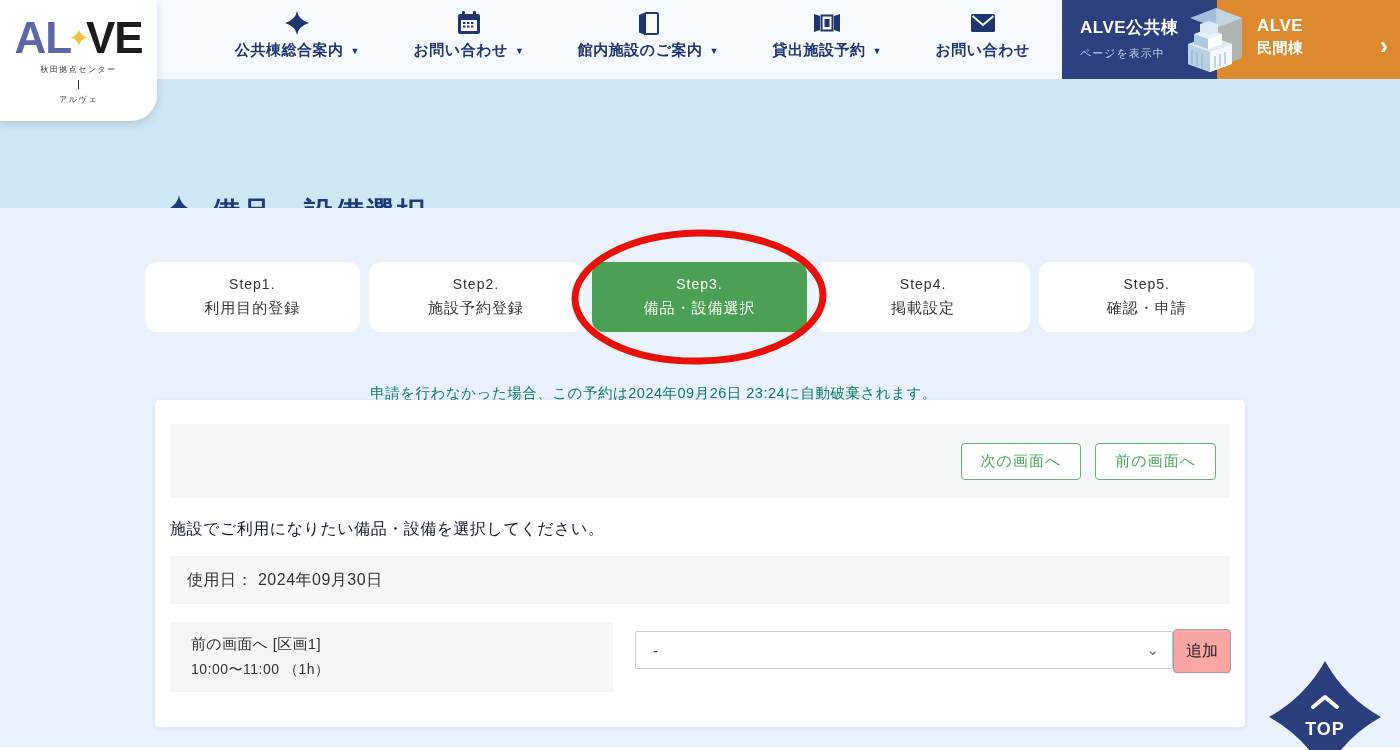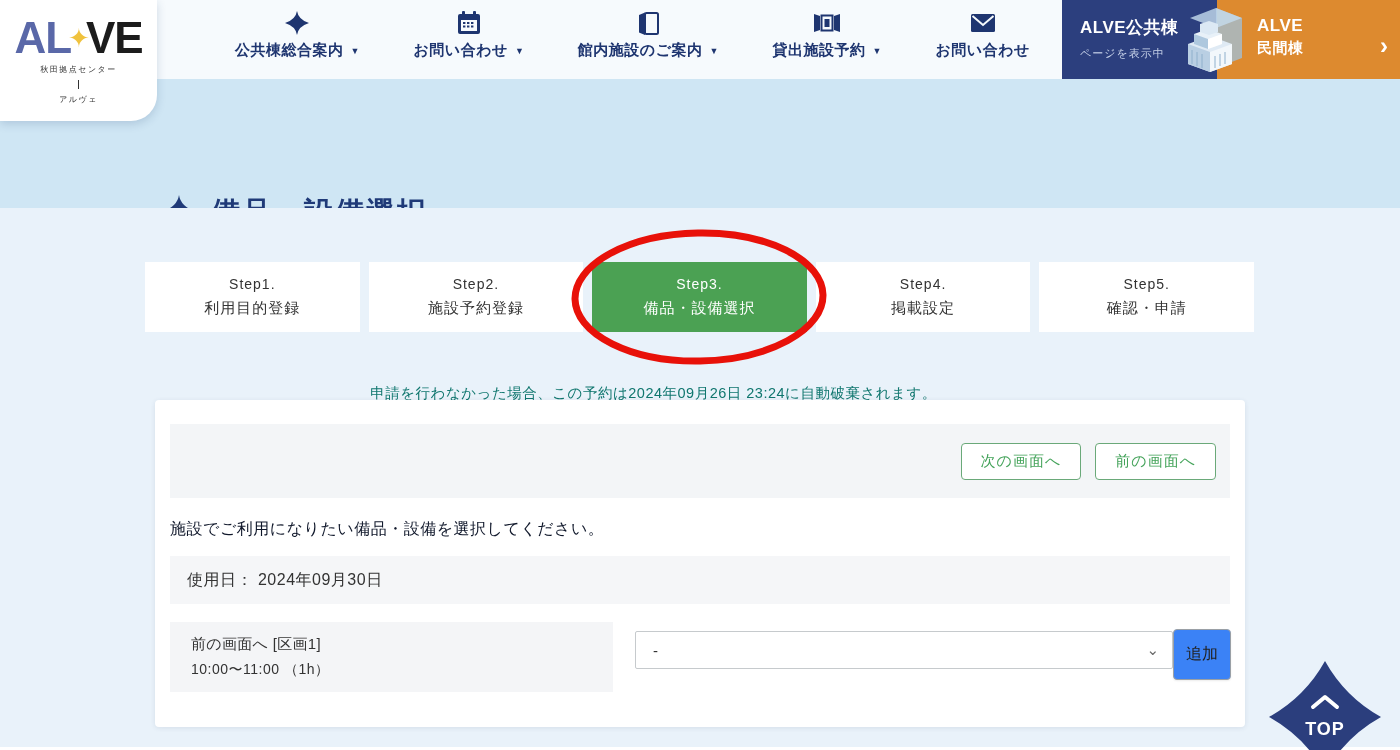--- a/index.html
+++ b/index.html
@@ -41,21 +41,21 @@
   
   .title-band { position:absolute; top:79px; left:0; width:1400px; height:129px; background:#cfe6f4; }
   .title-row { position:absolute; left:163px; top:114px; display:flex; align-items:center; gap:16px; }
   .page-title { font-size:29px; font-weight:bold; color:#1f3a78; letter-spacing:2px; }
 
   
   .content { position:absolute; top:208px; left:0; width:1400px; height:539px; background:#e9f2fa; }
 
   
   .steps { position:absolute; left:145px; top:54px; width:1109px; display:flex; gap:9px; }
-  .step-card { flex:1; height:70px; background:#fff; border-radius:0; display:flex; flex-direction:column;
+  .step-card { flex:1; height:70px; background:#fff; border-radius:12px; display:flex; flex-direction:column;
                align-items:center; justify-content:center; gap:7px; }
   .step-card .s1 { font-size:14px; color:#333; letter-spacing:1px; }
   .step-card .s2 { font-size:15px; color:#333; letter-spacing:1px; }
   .step-card.active { background:#4ba153; }
   .step-card.active .s1, .step-card.active .s2 { color:#fff; }
   .red-circle { position:absolute; left:568px; top:18px; z-index:5; pointer-events:none; }
 
   
   .notice { position:absolute; top:176px; left:0; width:1307px; text-align:center;
             font-size:14.5px; color:#0f766e; letter-spacing:.5px; }
@@ -72,21 +72,21 @@
   .date-bar { position:absolute; left:15px; top:156px; width:1060px; height:48px; background:#f5f6f8;
               display:flex; align-items:center; padding-left:17px; font-size:16px; color:#333; letter-spacing:.5px; }
   .equip-row { position:absolute; left:15px; top:222px; width:1060px; height:70px; }
   .equip-cell { position:absolute; left:0; top:0; width:443px; height:70px; background:#f4f5f7; padding:13px 0 0 21px; }
   .equip-name { font-size:15px; color:#333; margin-bottom:7px; letter-spacing:.3px; }
   .equip-time { font-size:14px; color:#333; letter-spacing:.5px; }
   .equip-select { position:absolute; left:465px; top:9px; width:538px; height:38px; background:#fff;
                   border:1px solid #c6cacd; border-radius:2px; display:flex; align-items:center;
                   justify-content:space-between; padding:0 13px 0 17px; font-size:15px; color:#333; cursor:pointer; }
   .equip-select .chev { color:#666; font-size:15px; }
-  .add-btn { position:absolute; left:1003px; top:7px; width:58px; height:51px; background:#3b82f6;
+  .add-btn { position:absolute; left:1003px; top:7px; width:58px; height:44px; background:#fca5a5;
              border:1px solid #9aa0a6; border-radius:4px; font-size:16px; color:#222; cursor:pointer;
              box-shadow:0 1px 2px rgba(0,0,0,.08); font-family:"Liberation Sans","DejaVu Sans",sans-serif; }
 
   
   .top-btn { position:absolute; left:1267px; top:451px; width:116px; height:116px; cursor:pointer; }
   .top-btn .top-label { position:absolute; left:0; top:60px; width:116px; text-align:center;
                         color:#fff; font-size:18px; font-weight:bold; letter-spacing:1px; }
 </style>
 </head>
 <body>

